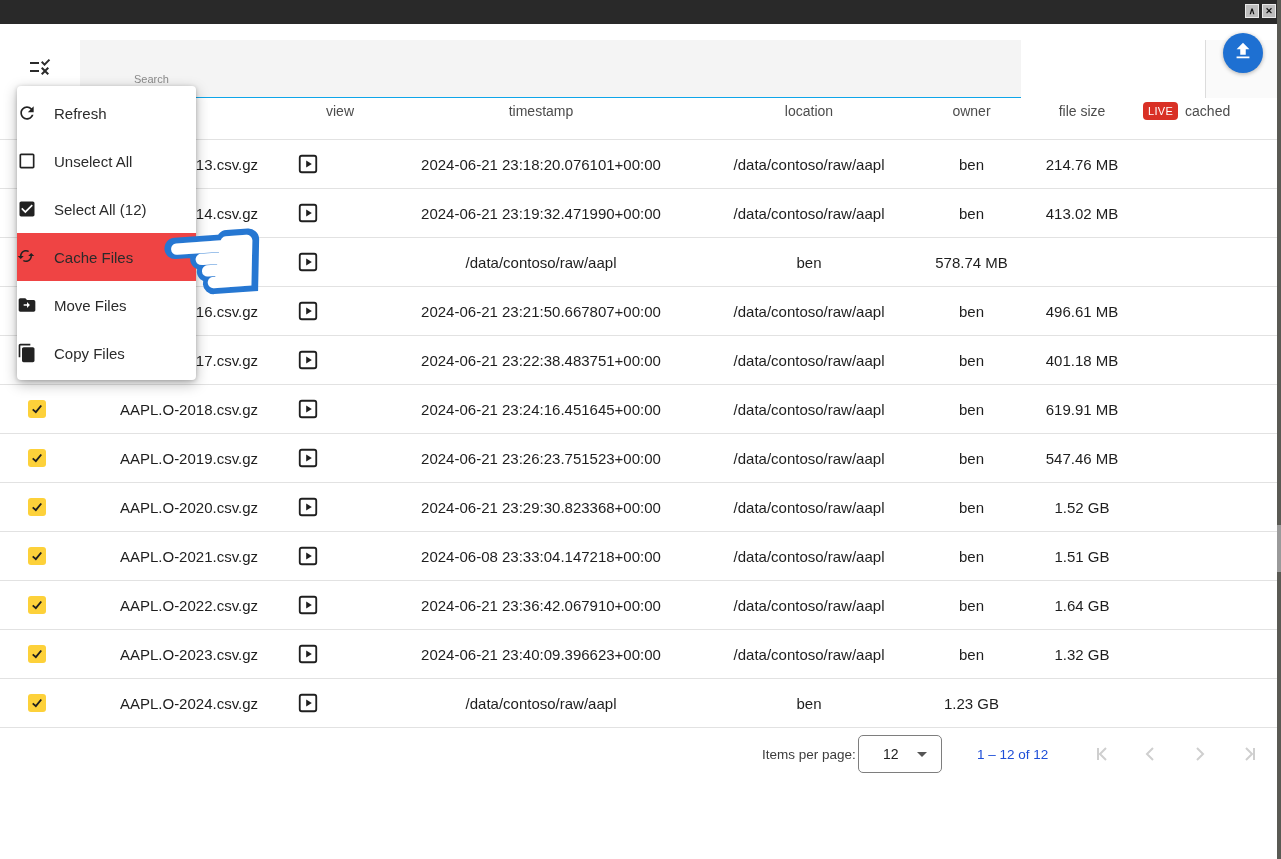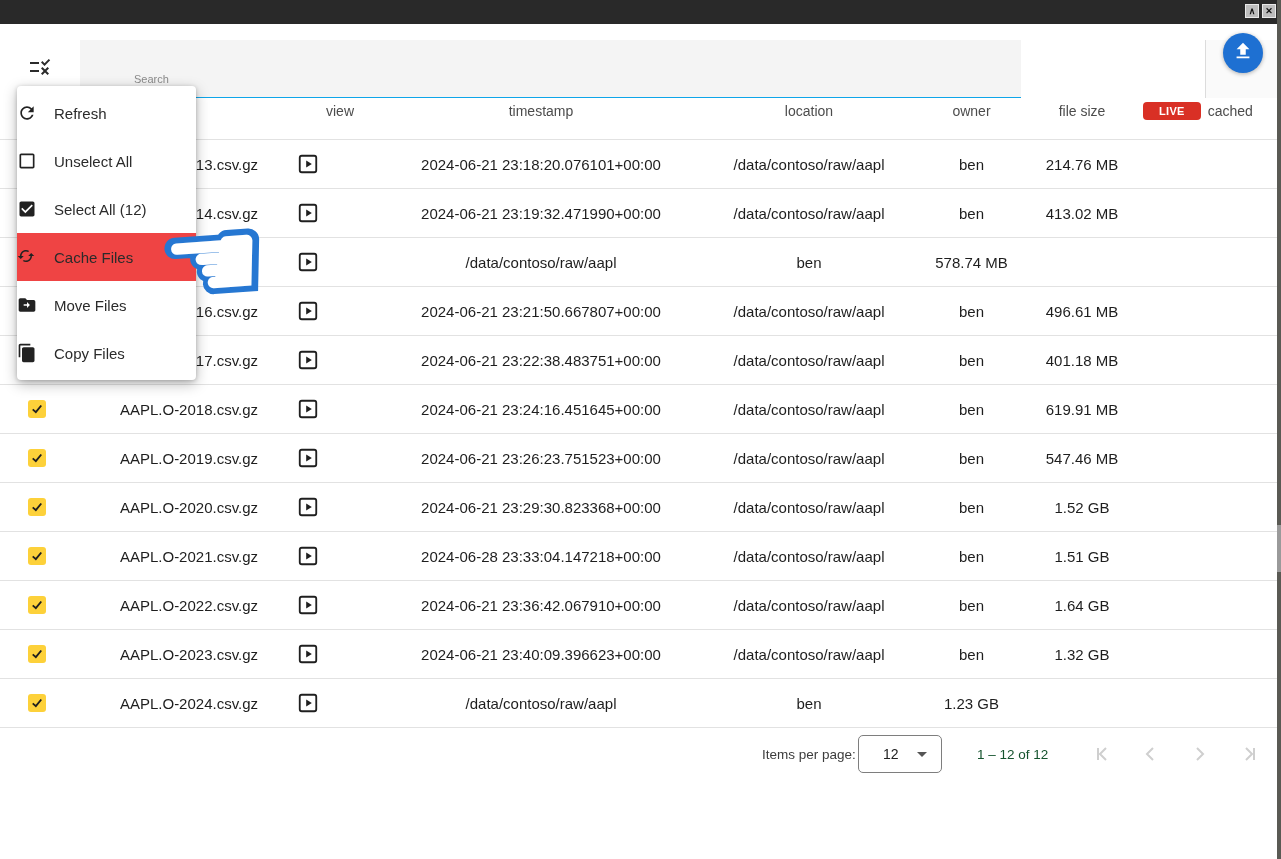--- a/index.html
+++ b/index.html
@@ -67,38 +67,38 @@
   .trow { height:49px; border-bottom:1px solid #e2e2e2; font-size:15px; color:#1e1e1e; }
   .cell-pad { padding-left:18px; }
   .cb-cell { padding-left:28px; }
   .checkbox {
     width:18px; height:18px; border-radius:3px; background:#fdd13a;
     display:flex; align-items:center; justify-content:center;
   }
   .view-btn { margin-left:21px; width:22px; height:22px; display:flex; }
   .cached-head { display:flex; align-items:center; gap:7px; }
   .live-badge {
-    background:#d93025; color:#fff; font-size:11px; font-weight:bold;
-    padding:3px 16px; border-radius:4px; letter-spacing:.3px;
+    background:#d93025; color:#fff; font-size:11px; font-weight:normal;
+    padding:3px 5px; border-radius:4px; letter-spacing:.3px;
   }
 
   
   .pag-label { position:absolute; left:762px; top:747px; font-size:13.5px; color:#3c3c3c; }
   .pag-select {
     position:absolute; left:858px; top:735px; width:84px; height:38px;
     border:1px solid #7e7e7e; border-radius:5px; background:#fff;
     display:flex; align-items:center;
   }
   .pag-select .val { margin-left:24px; font-size:14px; color:#222; }
   .pag-select .caret {
     margin-left:auto; margin-right:14px;
     width:0; height:0; border-left:5px solid transparent;
     border-right:5px solid transparent; border-top:5px solid #555;
   }
-  .pag-range { position:absolute; left:977px; top:747px; font-size:13.5px; color:#14532d; }
+  .pag-range { position:absolute; left:977px; top:747px; font-size:13.5px; color:#1d4ed8; }
   .pager { position:absolute; top:742px; width:24px; height:24px; }
   .pg-first { left:1092px; } .pg-prev { left:1139px; }
   .pg-next  { left:1187px; } .pg-last { left:1236px; }
 
   
   .menu {
     position:absolute; left:17px; top:86px; width:179px;
     background:#ffffff; border-radius:4px; padding:3px 0;
     box-shadow:0 4px 14px rgba(0,0,0,.28), 0 1px 4px rgba(0,0,0,.2);
     z-index:20;
@@ -370,21 +370,21 @@
     </div>
     <div class="cell-pad rc-name">AAPL.O-2021.csv.gz</div>
     <div>
       <span class="view-btn">
         <svg width="22" height="22" viewBox="0 0 24 24">
           <rect x="3" y="3" width="18" height="18" rx="2.2" fill="none" stroke="#1f1f1f" stroke-width="2"></rect>
           <path d="M10 8.2v7.6l6.2-3.8z" fill="#1f1f1f"></path>
         </svg>
       </span>
     </div>
-    <div class="rc-timestamp">2024-06-28 23:33:04.147218+00:00</div>
+    <div class="rc-timestamp">2024-06-08 23:33:04.147218+00:00</div>
     <div class="rc-location">/data/contoso/raw/aapl</div>
     <div class="rc-owner">ben</div>
     <div class="rc-size">1.51 GB</div>
     <div class="rc-cached"></div>
   </div>
     <div class="trow grid-row">
     <div class="cb-cell">
       <span class="checkbox">
         <svg width="14" height="14" viewBox="0 0 18 18">
           <polyline points="3.5,9.5 7.5,13 14.5,4.5" fill="none" stroke="#1f1f1f" stroke-width="2.4"></polyline>

